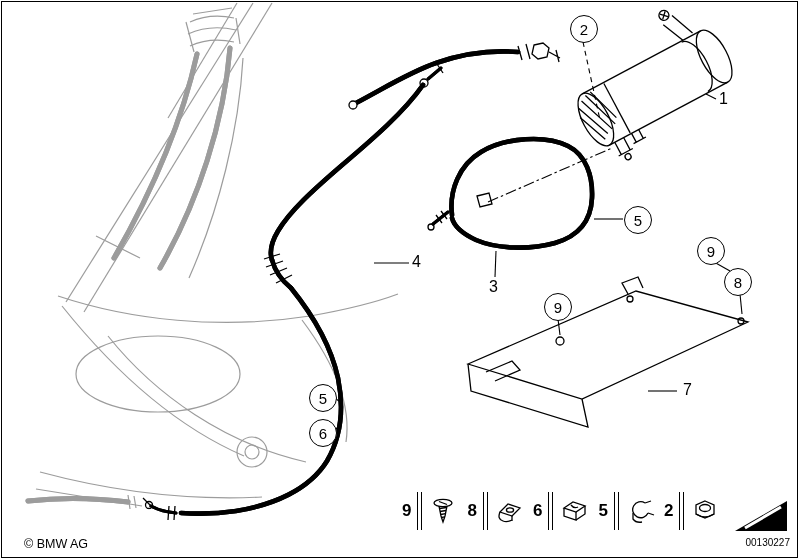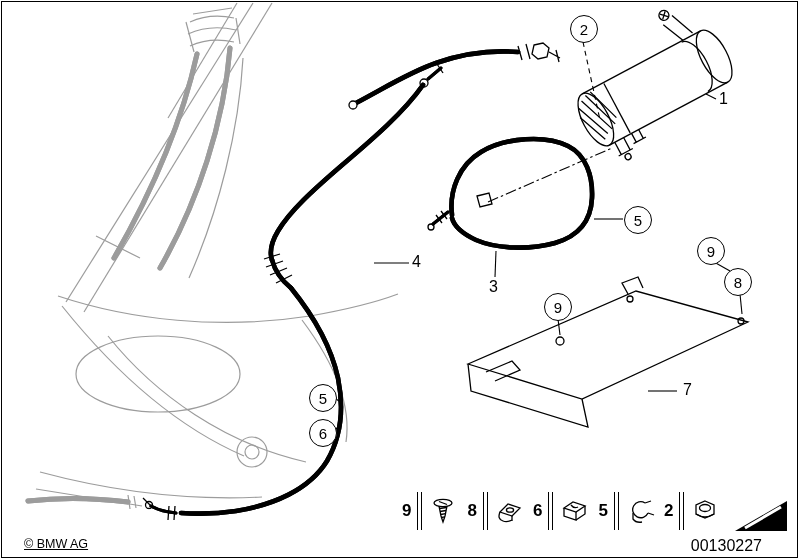--- a/index.html
+++ b/index.html
@@ -30,22 +30,22 @@
 
   
   .legend{position:absolute;left:402px;top:489px;height:44px;display:flex;gap:9px;align-items:center;}
   .lcell{display:flex;align-items:center;gap:6px;cursor:pointer;}
   .lnum{font-size:17px;font-weight:bold;}
   .ldiv{width:3px;height:38px;border-left:1.4px solid #000;border-right:1.4px solid #000;}
   .licon svg{display:block;}
   .licon path,.licon ellipse,.licon polygon,.licon circle{fill:none;stroke:#000;stroke-width:1.3;}
 
   
-  .copyright{position:absolute;left:24px;top:537px;font-size:12.5px;text-decoration:underline;}
-  .docnum{position:absolute;left:684px;top:537px;width:78px;text-align:right;font-size:16px;}
+  .copyright{position:absolute;left:24px;top:537px;font-size:12.5px;}
+  .docnum{position:absolute;left:712px;top:537px;width:78px;text-align:right;font-size:10px;}
   .arrow{position:absolute;left:735px;top:501px;}
 </style>
 </head>
 <body>
 
 <div class="page">
   <div class="page-border"></div>
 
   <svg class="art" width="799" height="559" viewBox="0 0 799 559">
 

